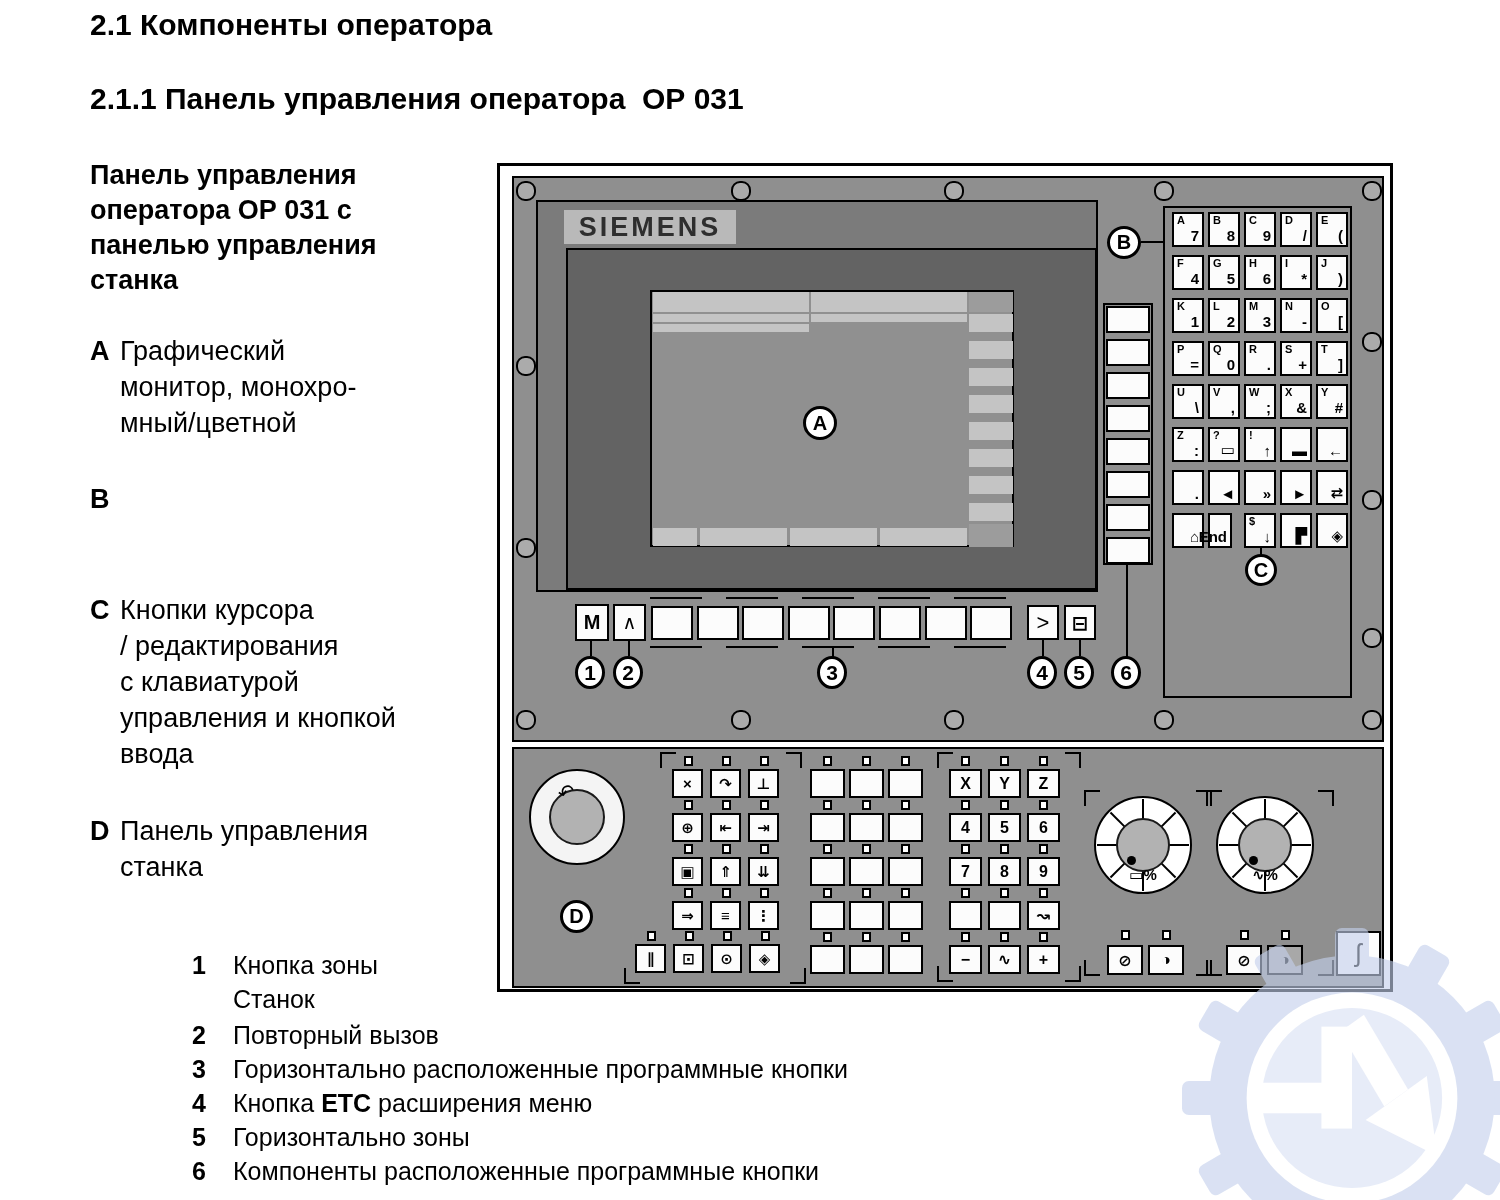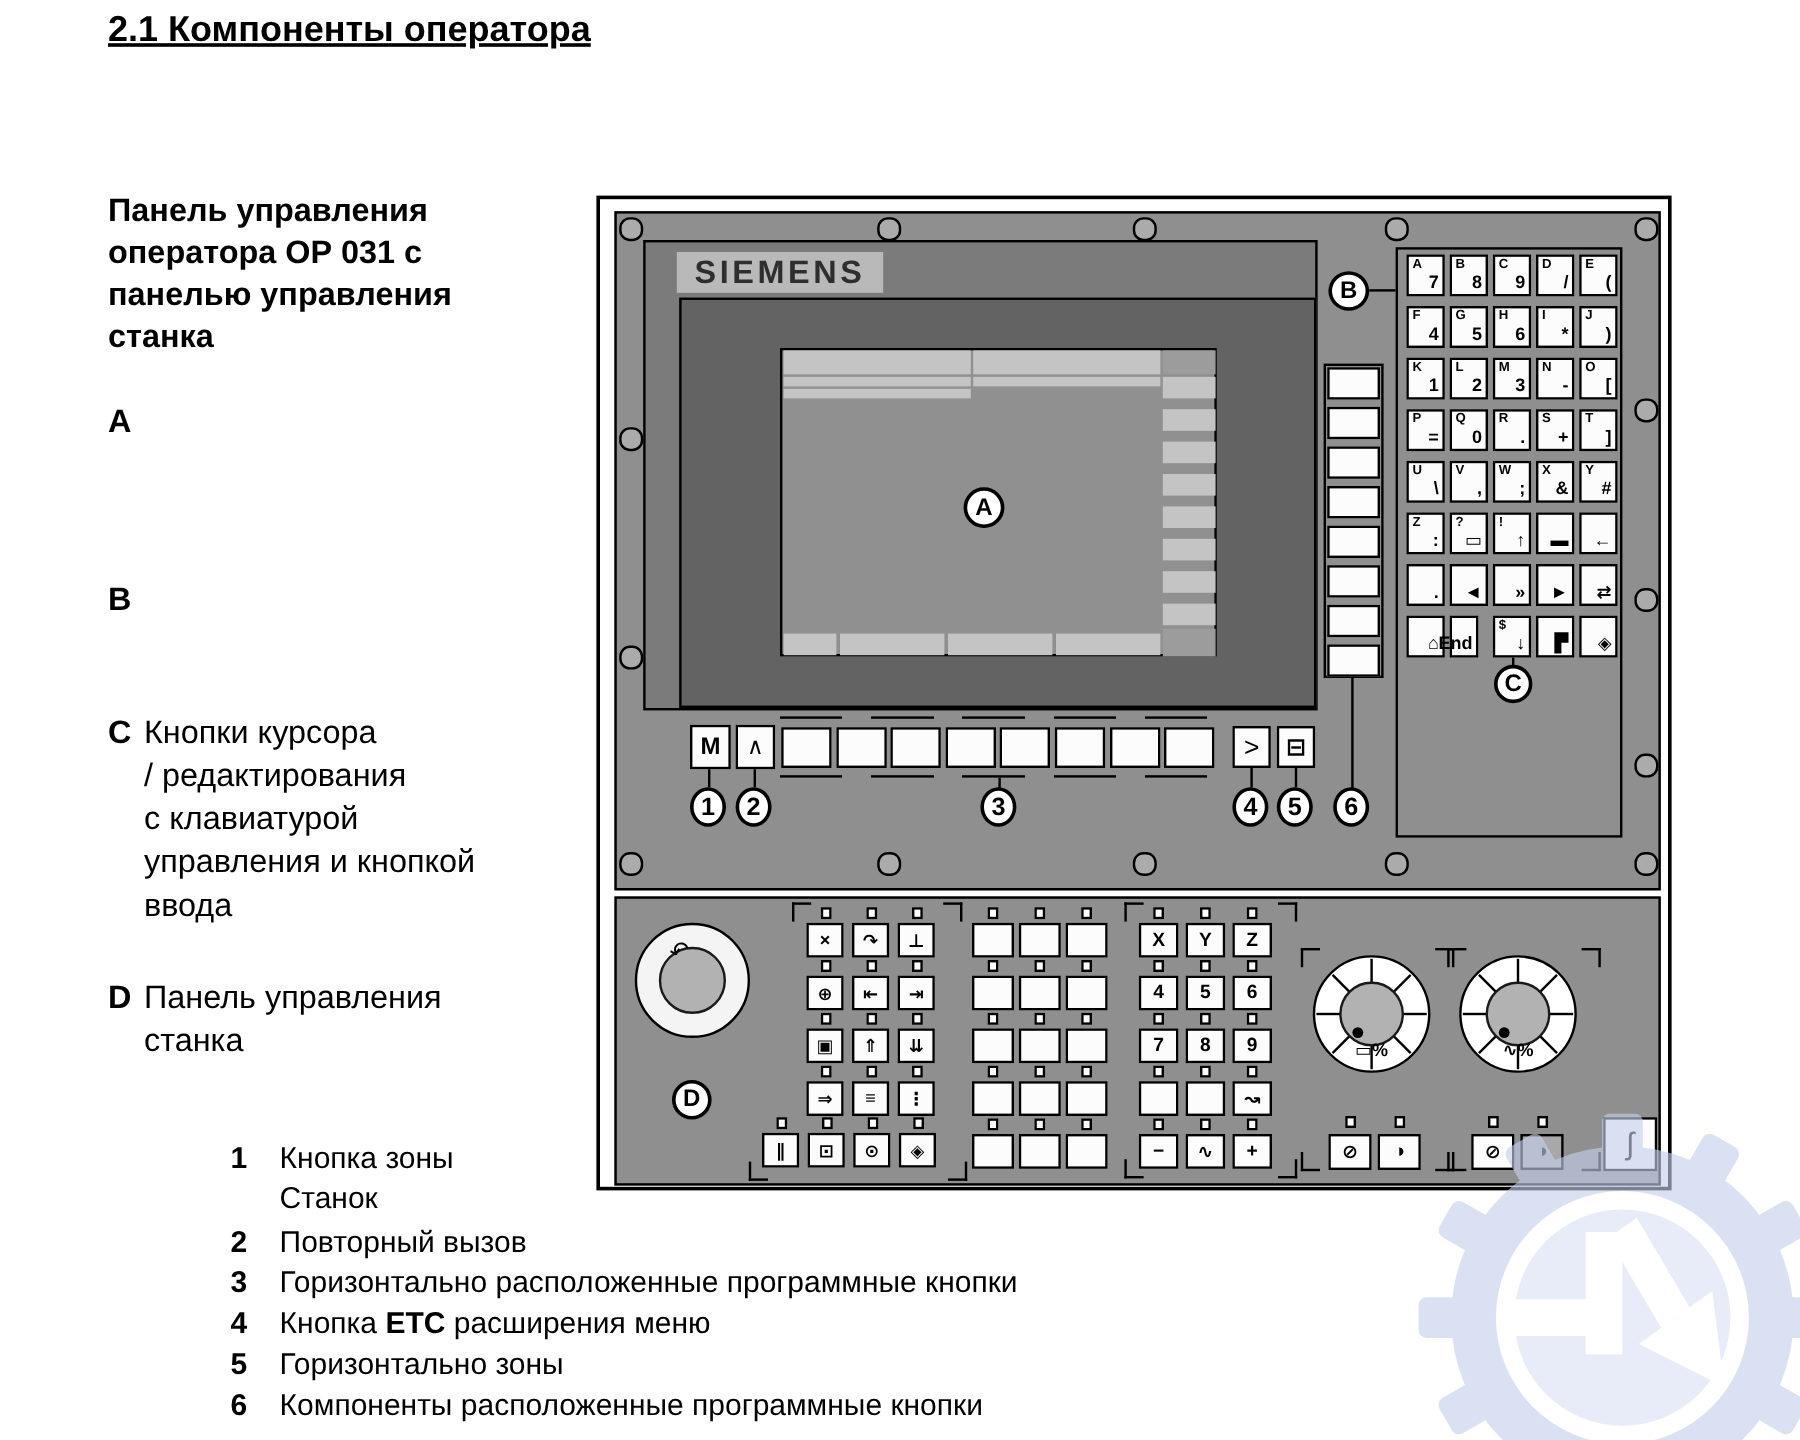--- a/index.html
+++ b/index.html
@@ -1,20 +1,20 @@
 <!DOCTYPE html>
 <html><head>
 <meta charset="utf-8">
 <style>
   html,body{margin:0;padding:0;background:#fff;}
   .page{position:relative;width:1500px;height:1200px;overflow:hidden;background:#fff;
         font-family:"Liberation Sans","DejaVu Sans",sans-serif;color:#000;}
   .abs{position:absolute;}
   h1,h2{position:absolute;margin:0;font-weight:bold;}
-  h1{left:90px;top:8px;font-size:30px;text-decoration:underline;}
+  h1{left:90px;top:8px;font-size:30px;}
   h2{left:90px;top:82px;font-size:30px;white-space:pre;}
   .intro{position:absolute;left:90px;top:158px;font-size:27px;font-weight:bold;
          line-height:35px;white-space:pre-line;}
   .leg{position:absolute;left:90px;display:flex;font-size:27px;line-height:36px;}
   .mark{font-weight:bold;width:30px;flex:none;}
   .ltext{white-space:pre-line;}
   .lrow{position:absolute;left:192px;display:flex;font-size:25px;line-height:34px;}
   .lnum{font-weight:bold;width:41px;flex:none;}
   .lb{font-weight:bold;}
   .ltxt{white-space:pre-line;}
@@ -45,28 +45,32 @@
           border-radius:50%;box-sizing:border-box;}
   .tick{position:absolute;width:2px;height:20px;background:#000;}
   .klabel{position:absolute;width:94px;text-align:center;font-size:15px;font-weight:bold;}
 </style>
 </head>
 <body>
 
 <div class="page">
 
   <h1>2.1 Компоненты оператора</h1>
+  <h2>2.1.1 Панель управления оператора  ОР 031</h2>
 
   <div class="intro">Панель управления
 оператора ОР 031 с
 панелью управления
 станка</div>
 
   <div class="leg" style="top:333px">
     <span class="mark">A</span>
+    <span class="ltext">Графический
+монитор, монохро-
+мный/цветной</span>
   </div>
   <div class="leg" style="top:481px">
     <span class="mark">B</span>
   </div>
   <div class="leg" style="top:592px">
     <span class="mark">C</span>
     <span class="ltext">Кнопки курсора
 / редактирования
 с клавиатурой
 управления и кнопкой

